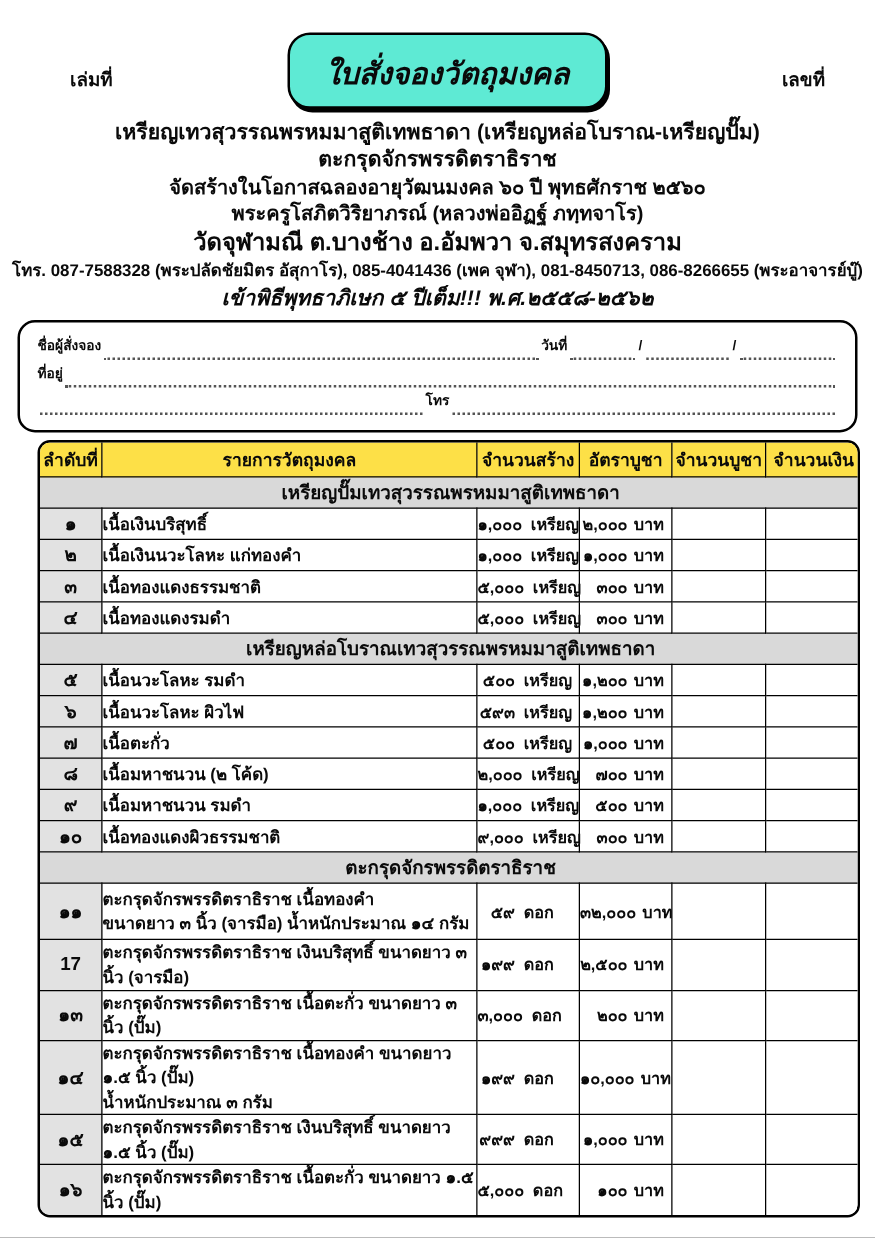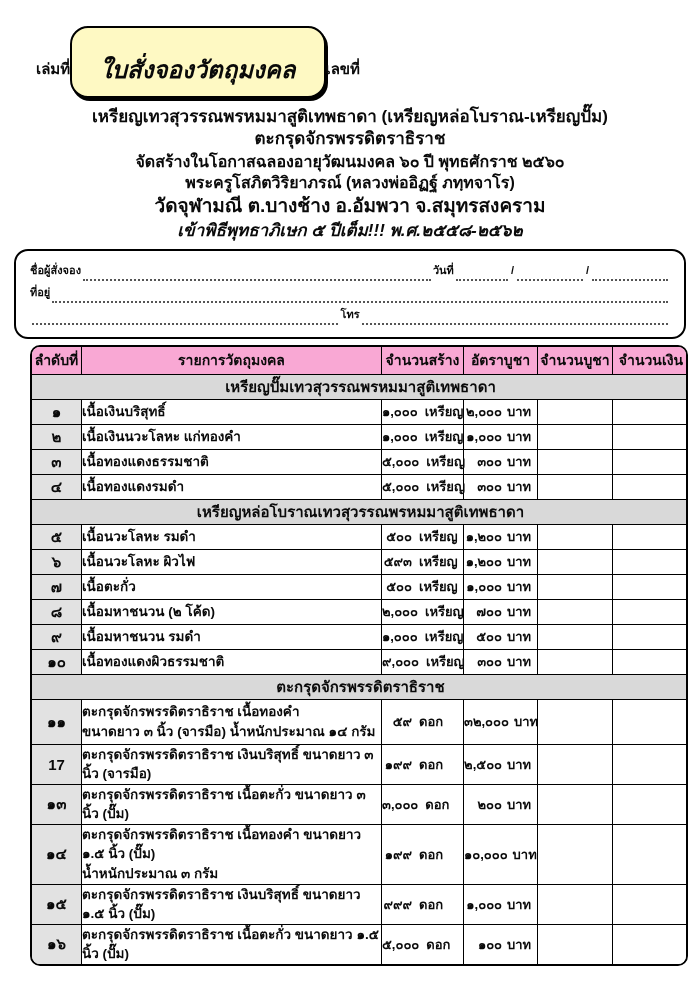--- a/index.html
+++ b/index.html
@@ -1,26 +1,26 @@
 <!DOCTYPE html>
 <html><head>
 <meta charset="utf-8">
 <style>
   html,body{margin:0;padding:0;background:#888;}
   .sheet{
     position:relative;width:700px;height:990px;margin:0 auto;background:#fff;
     font-family:"Liberation Sans","DejaVu Sans",sans-serif;color:#0a0a0a;overflow:hidden;
   }
   
-  .top-row{display:flex;align-items:center;justify-content:flex-start;padding:26px 40px 0 36px;}
+  .top-row{display:flex;align-items:center;justify-content:space-between;padding:26px 40px 0 36px;margin-left:20px;}
   .side-label{font-size:15px;font-weight:bold;margin-top:14px;}
   .title-box{
-    border:2px solid #000;border-radius:18px;padding:22px 28px 7px;
+    border:2px solid #000;border-radius:18px;padding:11px 28px 7px;
     font-size:24px;font-weight:bold;font-style:italic;
-    box-shadow:2px 3px 0 #000;background:#fef9c3;font-family:Liberation Serif, serif;
+    box-shadow:2px 3px 0 #000;background:#5eead4;font-family:Liberation Serif, serif;
   }
   
   .hl{text-align:center;font-weight:bold;line-height:1.32;}
   .hl1{font-size:17px;margin-top:8px;}
   .hl2{font-size:17px;}
   .hl3{font-size:16px;}
   .hl4{font-size:16px;}
   .hl5{font-size:19px;}
   .hl-phone{font-size:13.5px;margin-top:1px;}
   .hl-cer{font-size:17px;font-style:italic;margin-top:2px;}
@@ -31,21 +31,21 @@
   }
   .fline{display:flex;align-items:flex-end;line-height:2.0;}
   .dots{border-bottom:2px dotted #555;display:inline-block;height:1.15em;margin:0 2px;}
   .grow{flex:1;}
   .d-day{width:52px;}.d-mon{width:66px;}.d-year{width:76px;}
   .slash{padding:0 1px;}
   
   .table-wrap{margin:6px 12px 0 30px;border:2px solid #000;border-radius:10px;overflow:hidden;}
   table.order{border-collapse:collapse;width:calc(100% + 2px);margin:-1px;table-layout:fixed;}
   table.order th,table.order td{border:1px solid #000;padding:0;}
-  table.order th{height:27px;font-size:14px;font-weight:bold;background:#f9a8d4;margin-left:40px;}
+  table.order th{height:27px;font-size:14px;font-weight:bold;background:#fde047;margin-left:40px;}
   tr.section-row td{
     height:24px;background:#d9d9d9;text-align:center;
     font-size:15px;font-weight:bold;margin-left:36px;
   }
   td.no-cell{background:#e2e2e2;text-align:center;font-size:15px;font-weight:bold;}
   td.item-cell{font-size:13.5px;font-weight:bold;padding:1px 6px;line-height:1.45;}
   tr.item-row{height:24px;}
   tr.item-row.two-line{height:45px;}
   td.qty-cell .cellflex,td.price-cell .cellflex{display:flex;align-items:flex-start;font-size:13px;font-weight:bold;}
   td.qty-cell .num{flex:1;text-align:right;padding-right:7px;}
@@ -65,20 +65,21 @@
       <span>ใบสั่งจองวัตถุมงคล</span>
     </div>
     <span class="side-label">เลขที่</span>
   </div>
 
   <div class="hl hl1">เหรียญเทวสุวรรณพรหมมาสูติเทพธาดา (เหรียญหล่อโบราณ-เหรียญปั๊ม)</div>
   <div class="hl hl2">ตะกรุดจักรพรรดิตราธิราช</div>
   <div class="hl hl3">จัดสร้างในโอกาสฉลองอายุวัฒนมงคล ๖๐ ปี พุทธศักราช ๒๕๖๐</div>
   <div class="hl hl4">พระครูโสภิตวิริยาภรณ์ (หลวงพ่ออิฏฐ์ ภทฺทจาโร)</div>
   <div class="hl hl5">วัดจุฬามณี ต.บางช้าง อ.อัมพวา จ.สมุทรสงคราม</div>
+  <div class="hl hl-phone">โทร. 087-7588328 (พระปลัดชัยมิตร อัสุกาโร), 085-4041436 (เพค จุฬา), 081-8450713, 086-8266655 (พระอาจารย์บู๊)</div>
   <div class="hl hl-cer">เข้าพิธีพุทธาภิเษก ๕ ปีเต็ม!!! พ.ศ.๒๕๕๘-๒๕๖๒</div>
 
   <div class="form-box">
     <div class="fline">
       <span>ชื่อผู้สั่งจอง</span>
       <span class="dots grow"></span>
       <span>วันที่</span>
       <span class="dots d-day"></span>
       <span class="slash">/</span>
       <span class="dots d-mon"></span>

